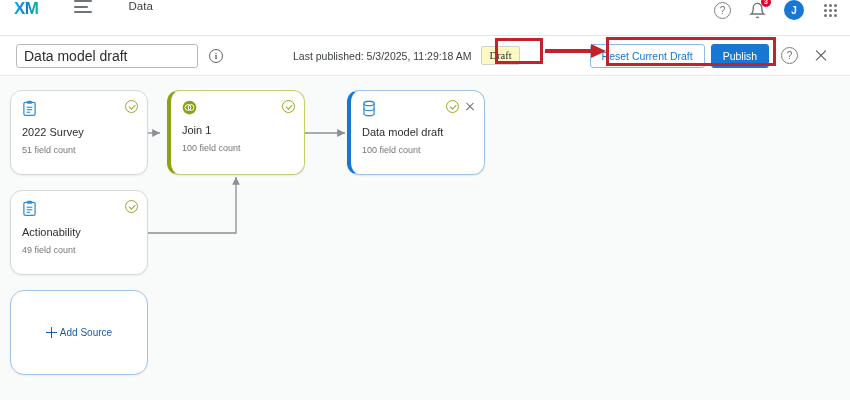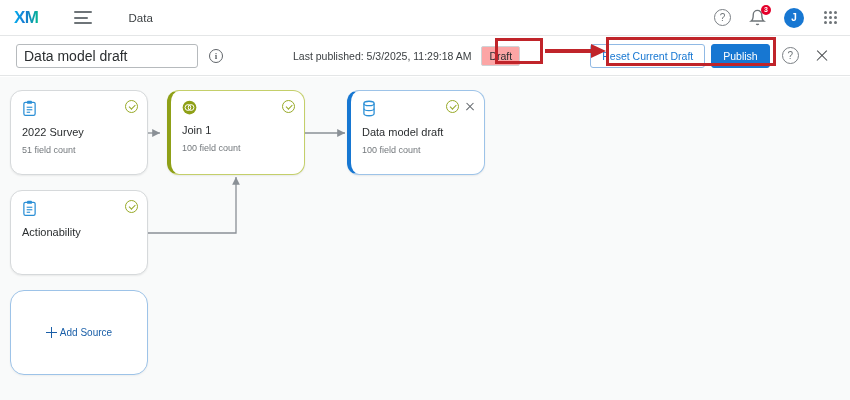--- a/index.html
+++ b/index.html
@@ -9,21 +9,21 @@
     background: #ffffff;
     overflow: hidden;
   }
 
   
   .topbar {
     position: absolute; left: 0; top: 0;
     width: 850px; height: 36px;
     background: #ffffff;
     border-bottom: 1px solid #e4e6e7;
-    display: flex; align-items: center; gap: 15px;
+    display: flex; align-items: flex-start; gap: 15px;
   }
   .xm-logo {
     margin-left: 14px;
     font-size: 17px; font-weight: bold; letter-spacing: -0.5px;
     background: linear-gradient(95deg, #00b4ef 0%, #1777d2 45%, #00c08b 100%);
     -webkit-background-clip: text; background-clip: text;
     -webkit-text-fill-color: transparent; color: #1777d2;
     line-height: 1;
   }
   .hamburger {
@@ -95,22 +95,23 @@
     display: flex; align-items: center; justify-content: center;
     font-family: "Liberation Serif", serif;
   }
   .published {
     margin-left: 70px;
     font-size: 10.5px; color: #3c4043; white-space: nowrap;
   }
   .draft-badge {
     margin-left: 10px;
     font-size: 10.5px; color: #2b2e30;
-    background: #fca5a5; border: 1px solid #cfd3d6; border-radius: 2px;
+    background: #fef9c3; border: 1px solid #cfd3d6; border-radius: 2px;
     padding: 3px 7px;
+    font-family: Liberation Serif, serif;
   }
   .btn-group { margin-left: 70px; display: flex; gap: 6px; }
   .btn {
     height: 24px; border-radius: 3px;
     font-family: "Liberation Sans", sans-serif;
     font-size: 10.5px; cursor: pointer;
     display: flex; align-items: center; justify-content: center;
     padding: 0 11px; white-space: nowrap;
   }
   .btn-secondary { background: #fff; border: 1px solid #90b9e4; color: #1777d2; }
@@ -301,20 +302,21 @@
         <rect x="8" y="0.5" width="8" height="5" rx="1.5" fill="#2b8fd6"></rect>
         <line x1="7.5" y1="11" x2="16.5" y2="11" stroke="#2b8fd6" stroke-width="1.8"></line>
         <line x1="7.5" y1="15" x2="16.5" y2="15" stroke="#2b8fd6" stroke-width="1.8"></line>
         <line x1="7.5" y1="19" x2="13" y2="19" stroke="#2b8fd6" stroke-width="1.8"></line>
       </svg>
       <div class="node-icons">
         <div class="check-circle"></div>
       </div>
     </div>
     <div class="node-title">Actionability</div>
+    <div class="node-sub">49 field count</div>
   </div>
 
   <div class="node selected-green" style="left:167px; top:13px;">
     <div class="node-head">
       <svg width="15" height="15" viewBox="0 0 24 24">
         <circle cx="12" cy="12" r="11" fill="#8fa017"></circle>
         <circle cx="9.5" cy="12" r="4.6" fill="none" stroke="#ffffff" stroke-width="1.6"></circle>
         <circle cx="14.5" cy="12" r="4.6" fill="none" stroke="#ffffff" stroke-width="1.6"></circle>
       </svg>
       <div class="node-icons">

